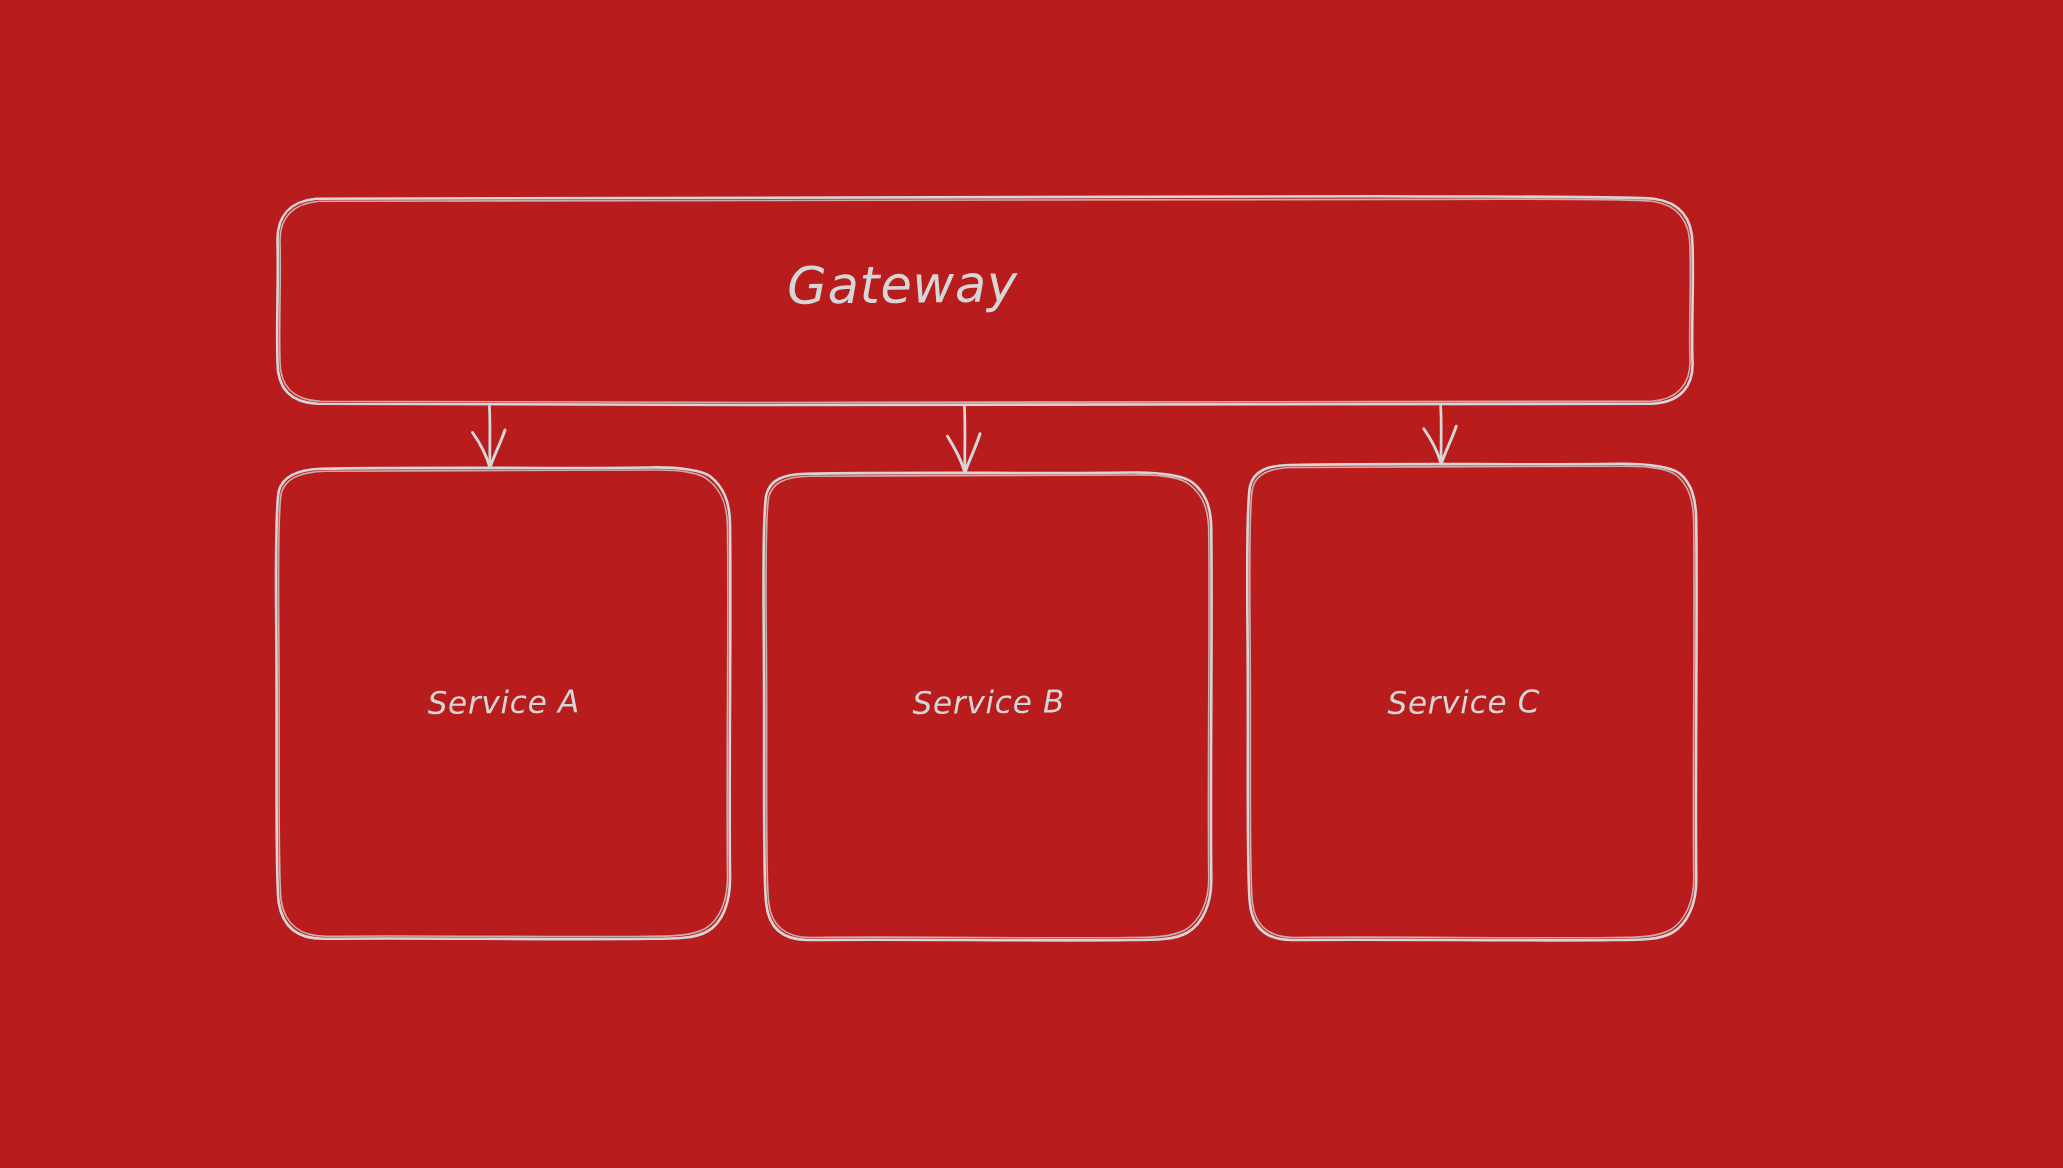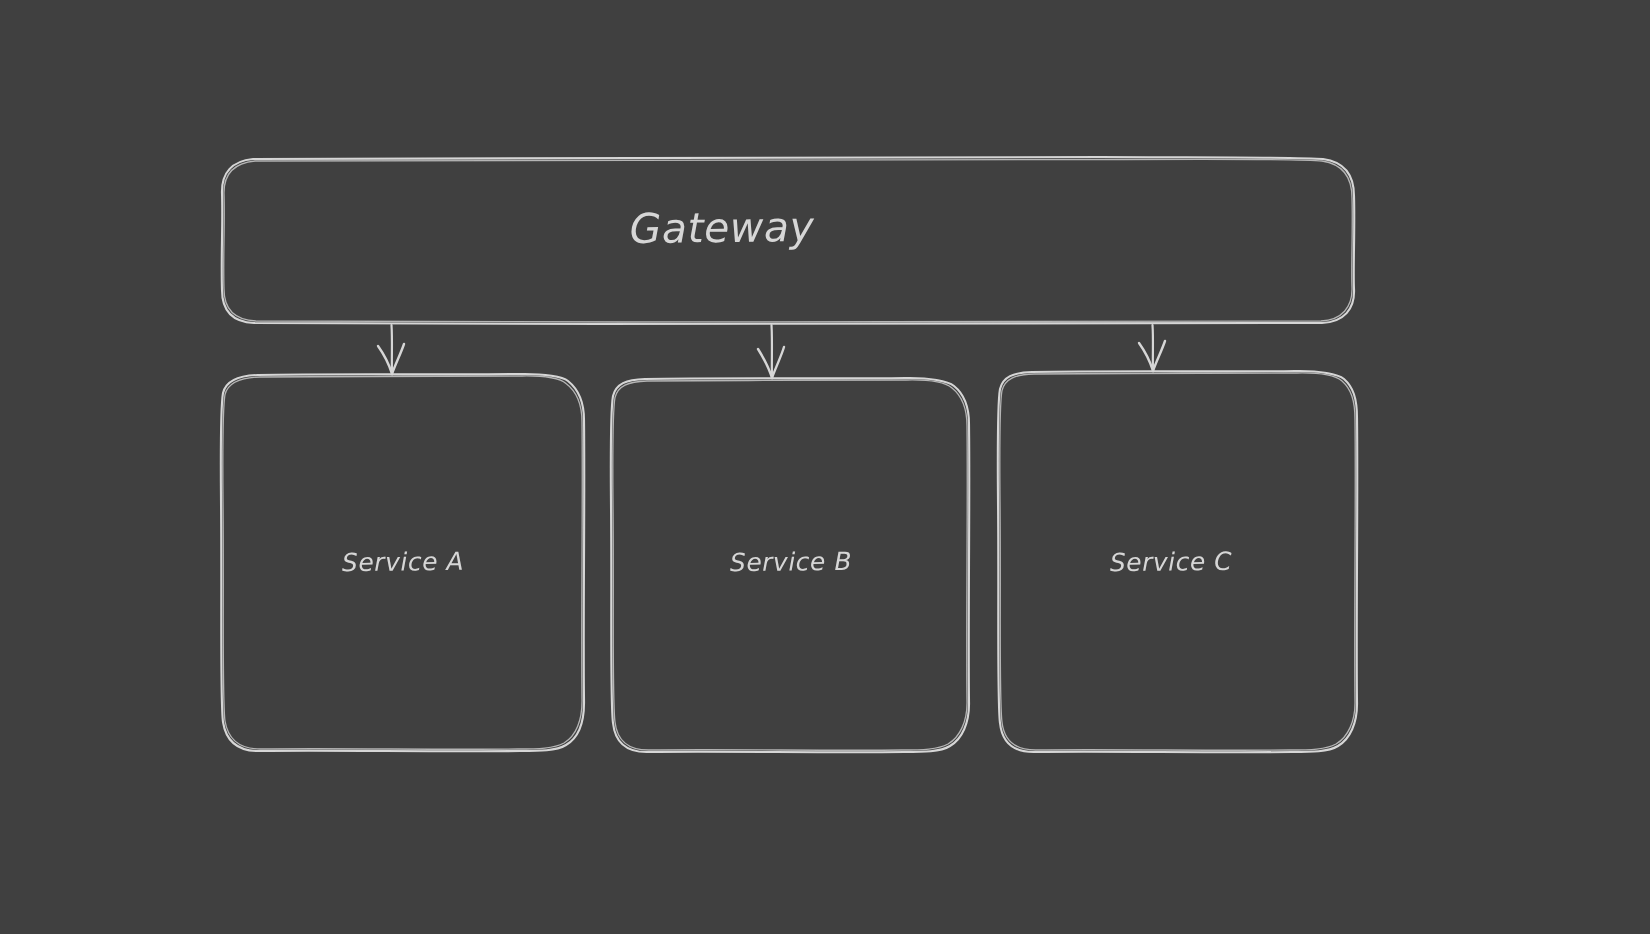--- a/index.html
+++ b/index.html
@@ -39,21 +39,21 @@
     font-weight: 400;
   }
   .label-service {
     font-size: 25px;
     font-weight: 400;
   }
 </style>
 </head>
 <body style="background: rgb(18, 18, 18);">
 
-<div id="canvas" style="background: #404040;">
+<div id="canvas" style="background: #b91c1c;">
 
   <svg class="diagram-svg" viewBox="0 0 1650 934" xmlns="http://www.w3.org/2000/svg">
 
     <g>
       <path d="M 253 159
                C 430 157, 700 158, 1100 157
                C 1230 157.5, 1300 157, 1323 159
                C 1345 162, 1354 175, 1354 196
                C 1355 230, 1353 268, 1354 289
                C 1355 309, 1344 322, 1322 323

